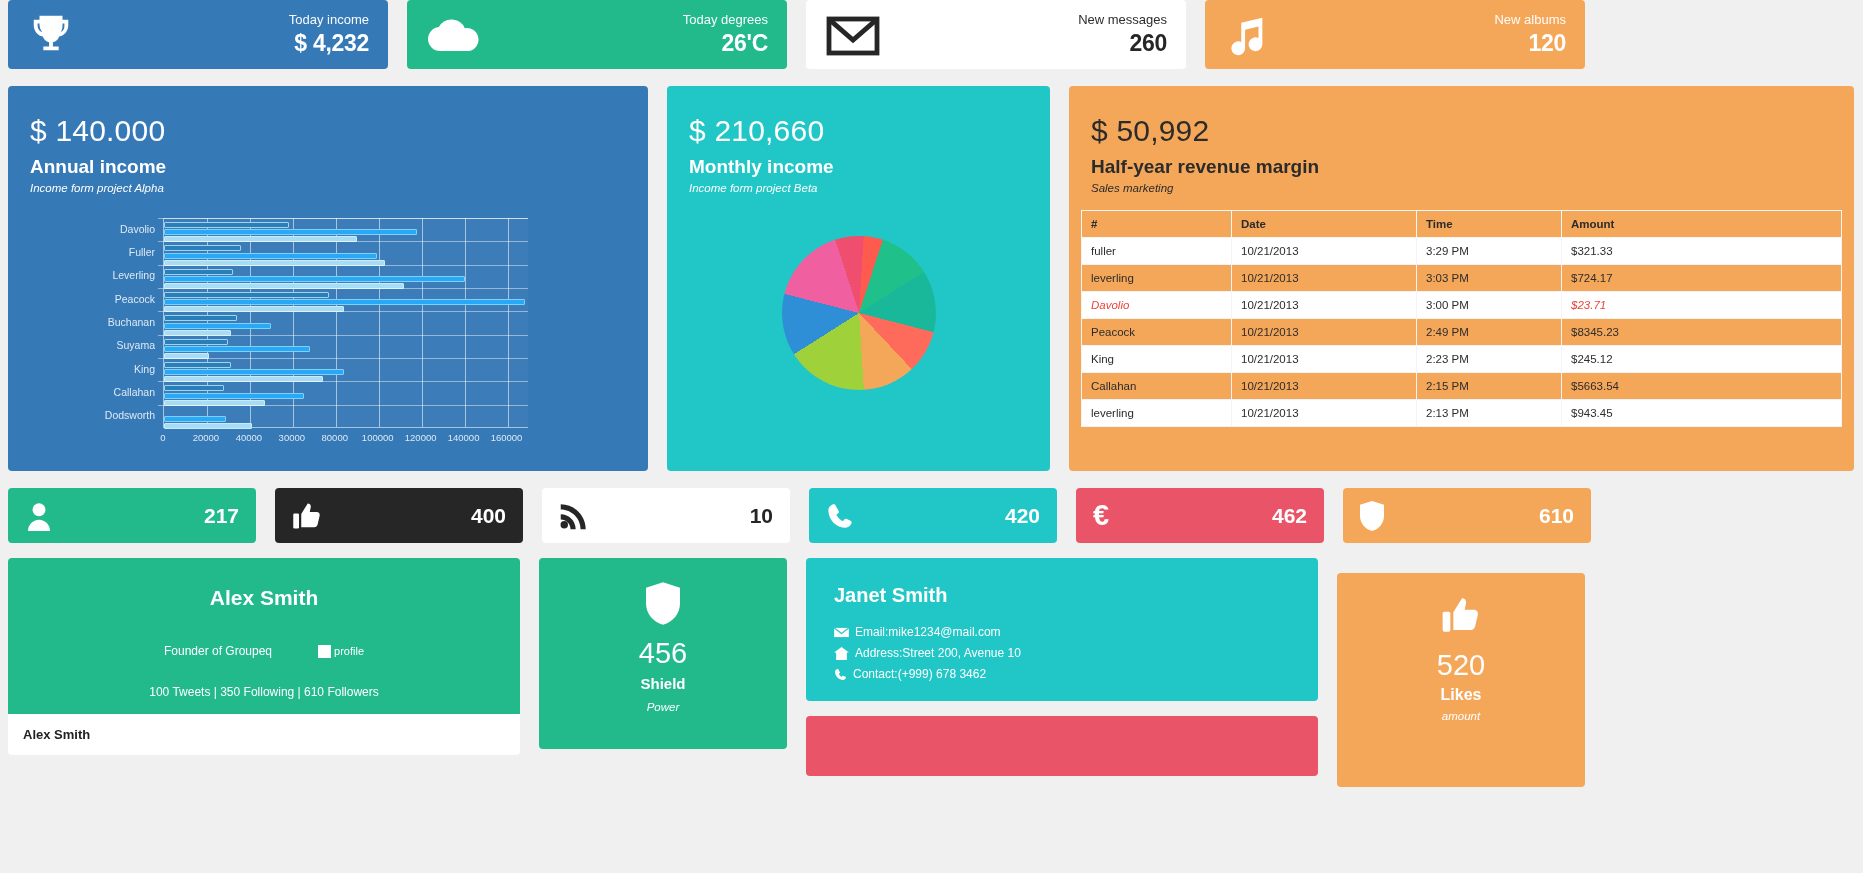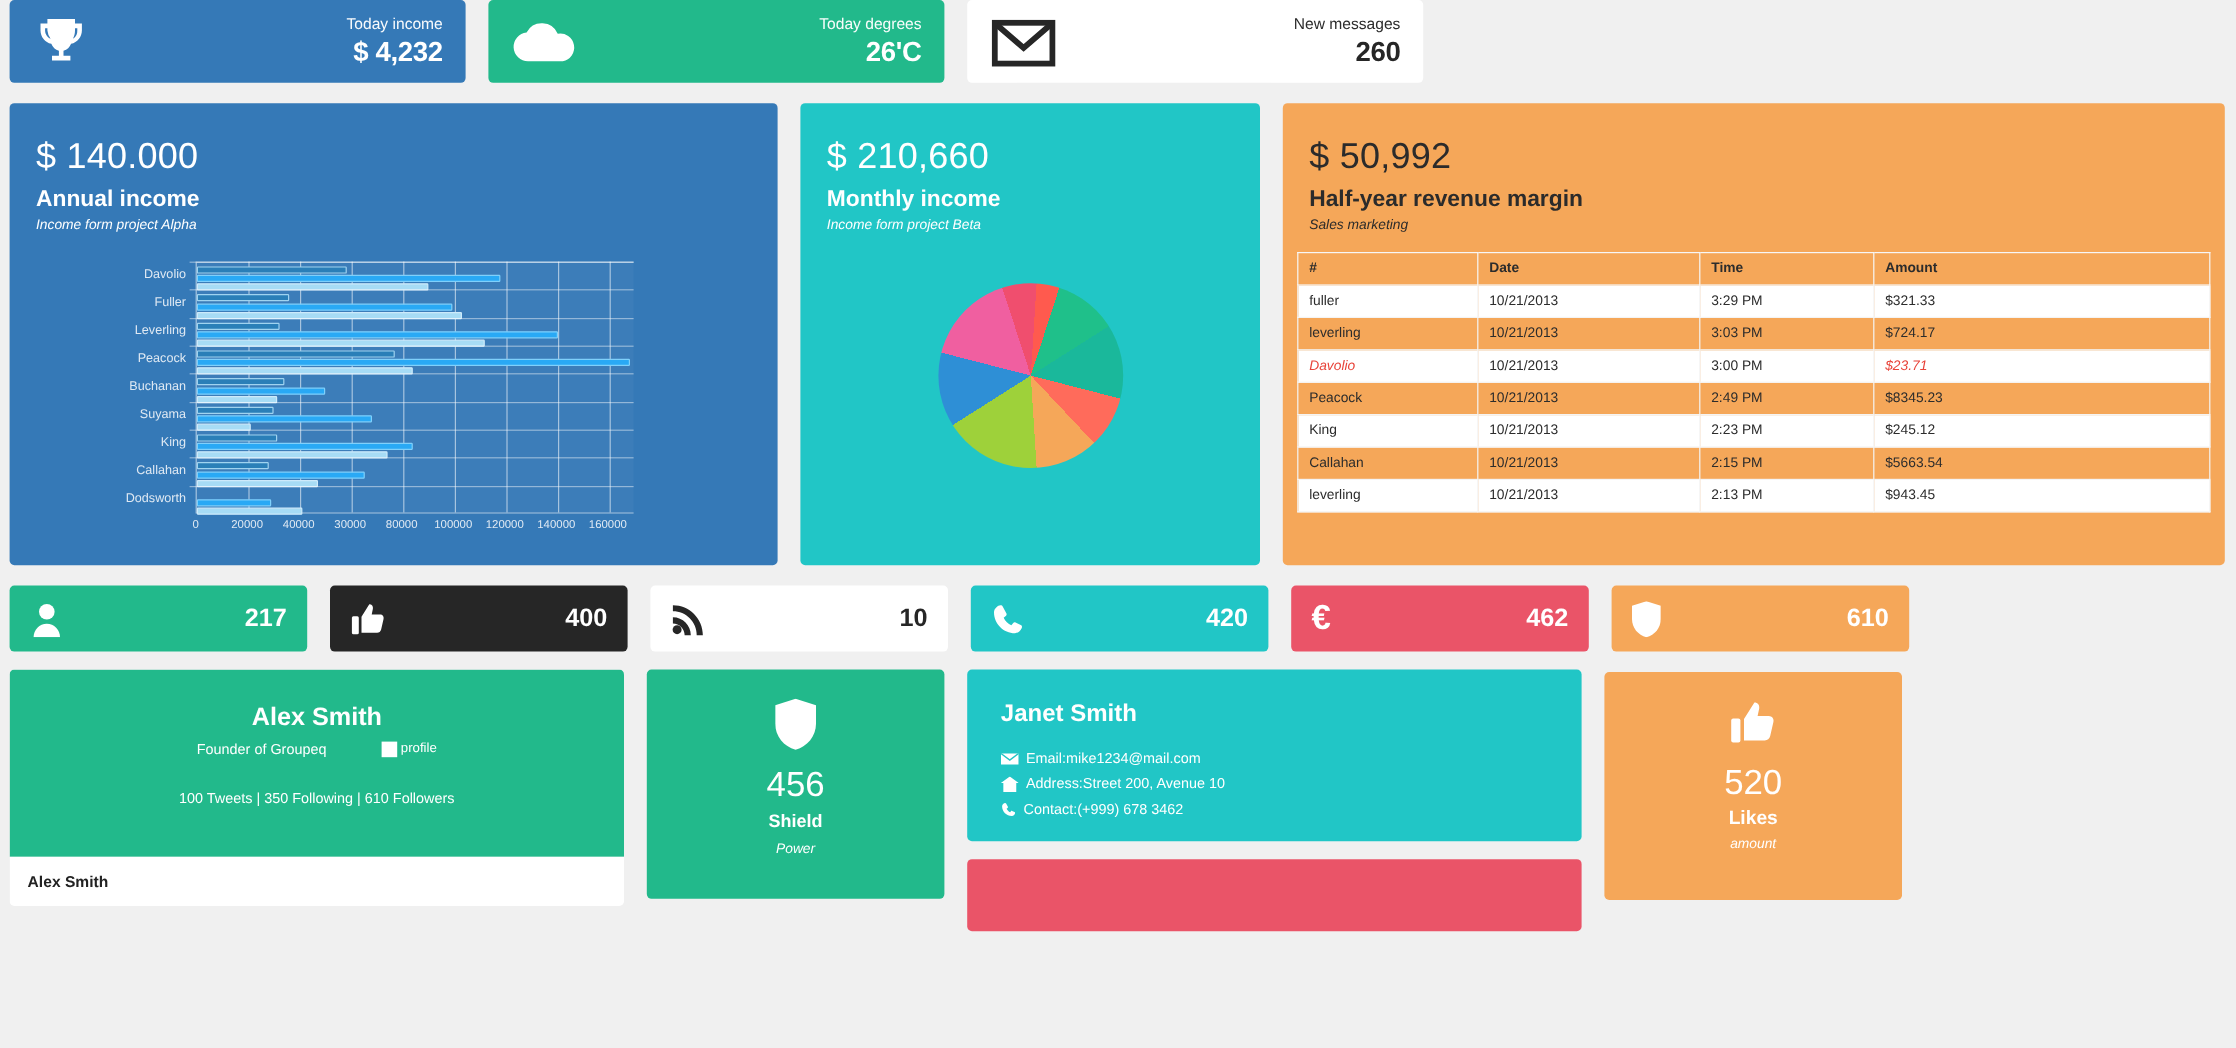--- a/index.html
+++ b/index.html
@@ -69,21 +69,21 @@
   .midstrip { margin-top: 17px; }
   .midcard { height: 55px; border-radius: 4px; display: flex; align-items: center;
              justify-content: space-between; padding: 0 17px; }
   .midcard .mc-value { font-size: 21px; font-weight: bold; }
 
   
   .bottom { margin-top: 15px; display: flex; gap: 19px; padding: 0 8px; align-items: flex-start; }
   .profcard { border-radius: 4px; overflow: hidden; }
   .prof-top { text-align: center; padding: 28px 10px 24px 10px; color: #fff; }
   .prof-name { font-size: 21px; font-weight: bold; }
-  .prof-role { font-size: 12px; margin-top: 7px; display: flex; align-items: center; justify-content: center; gap: 2px; }
+  .prof-role { font-size: 12px; margin-top: 34px; display: flex; align-items: center; justify-content: center; gap: 2px; }
   .brokenimg { display: inline-flex; align-items: center; gap: 3px; font-size: 11px; color: #ffffff; padding-left: 44px; }
   .brokenimg .bi-glyph { width: 13px; height: 13px; background: #fff; position: relative; display:inline-block; }
   .prof-stats { font-size: 12px; margin-top: 27px; }
   .prof-bottom { background: #fff; padding: 13px 15px; font-size: 13px; font-weight: bold; color: #222; }
 
   .shieldcard { border-radius: 4px; text-align: center; color: #fff; padding: 24px 10px 26px; }
   .shield-num { font-size: 29px; font-weight: 300; margin-top: 8px; }
   .shield-title { font-size: 15px; font-weight: bold; margin-top: 5px; }
   .shield-sub { font-size: 11.5px; font-style: italic; margin-top: 9px; }
 
@@ -144,20 +144,31 @@
           <rect x="2" y="2.5" width="24" height="17"></rect>
           <path d="M2.8 3.3 14 13 25.2 3.3"></path>
         </svg>
       </span>
       <span class="tc-text">
         <span class="tc-label" style="display:block">New messages</span>
         <span class="tc-value" style="display:block">260</span>
       </span>
     </div>
 
+    <div class="topcard" style="background:#f5a759;color:#fff;width:380px;">
+      <span class="tc-icon">
+        <svg width="46" height="46" viewBox="0 0 24 24" fill="#fff">
+          <path d="M20 3 9 5.6v10.1a3.6 3.6 0 1 0 2 3.2V9.2l7-1.6v6a3.6 3.6 0 1 0 2 3.2V3z"></path>
+        </svg>
+      </span>
+      <span class="tc-text">
+        <span class="tc-label" style="display:block">New albums</span>
+        <span class="tc-value" style="display:block">120</span>
+      </span>
+    </div>
   </div>
 
   <div class="panels">
 
     <div class="panel" style="background:#3579b7;color:#fff;width:640px;height:385px;">
       <div class="panel-head">
         <div class="p-amount">$ 140.000</div>
         <div class="p-title">Annual income</div>
         <div class="p-sub">Income form project Alpha</div>
       </div>
@@ -435,21 +446,21 @@
                   <path d="M6.6 2C4.8 2 2 4.4 2 7c0 8.3 6.7 15 15 15 2.6 0 5-2.8 5-4.6 0-.6-.3-1-.9-1.3l-3.7-1.7c-.7-.3-1.3-.1-1.8.5l-1.2 1.5c-2.4-1.2-4.3-3.1-5.5-5.5l1.5-1.2c.6-.5.8-1.1.5-1.8L8.2 2.9C8 2.3 7.5 2 6.6 2z"></path>
                 </svg>
             </span>
             <span>Contact:(+999) 678 3462</span>
           </div>
         </div>
       </div>
       <div class="redstrip" style="background:#ea5468;margin-top:15px;"></div>
     </div>
 
-    <div class="likescard" style="background:#f5a759;width:248px;height:190px;margin-top:2px;">
+    <div class="likescard" style="background:#f5a759;width:248px;height:214px;margin-top:15px;">
       <span style="display:inline-block">
         <svg width="40" height="40" viewBox="0 0 24 24" fill="#fff">
           <rect x="1" y="10" width="4.6" height="12" rx="1"></rect>
           <path d="M7.4 22V10.3L12.6 2c1.7 0 2.7 1.3 2.4 3l-.8 3.8h5.6c1.6 0 2.7 1.4 2.3 3l-1.6 7c-.3 1.3-1.4 2.2-2.7 2.2H7.4z"></path>
         </svg>
       </span>
       <div class="likes-num">520</div>
       <div class="likes-title">Likes</div>
       <div class="likes-sub">amount</div>
     </div>

